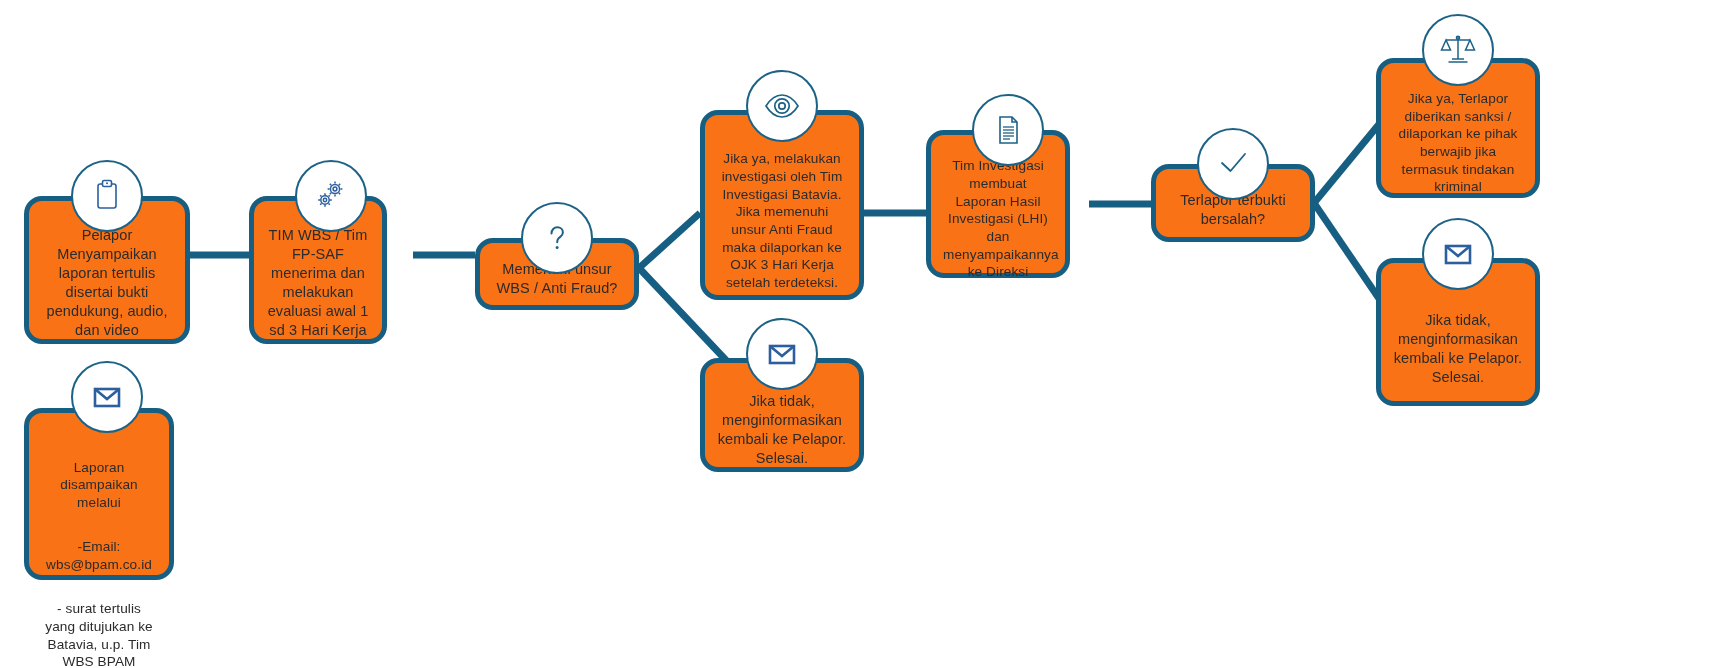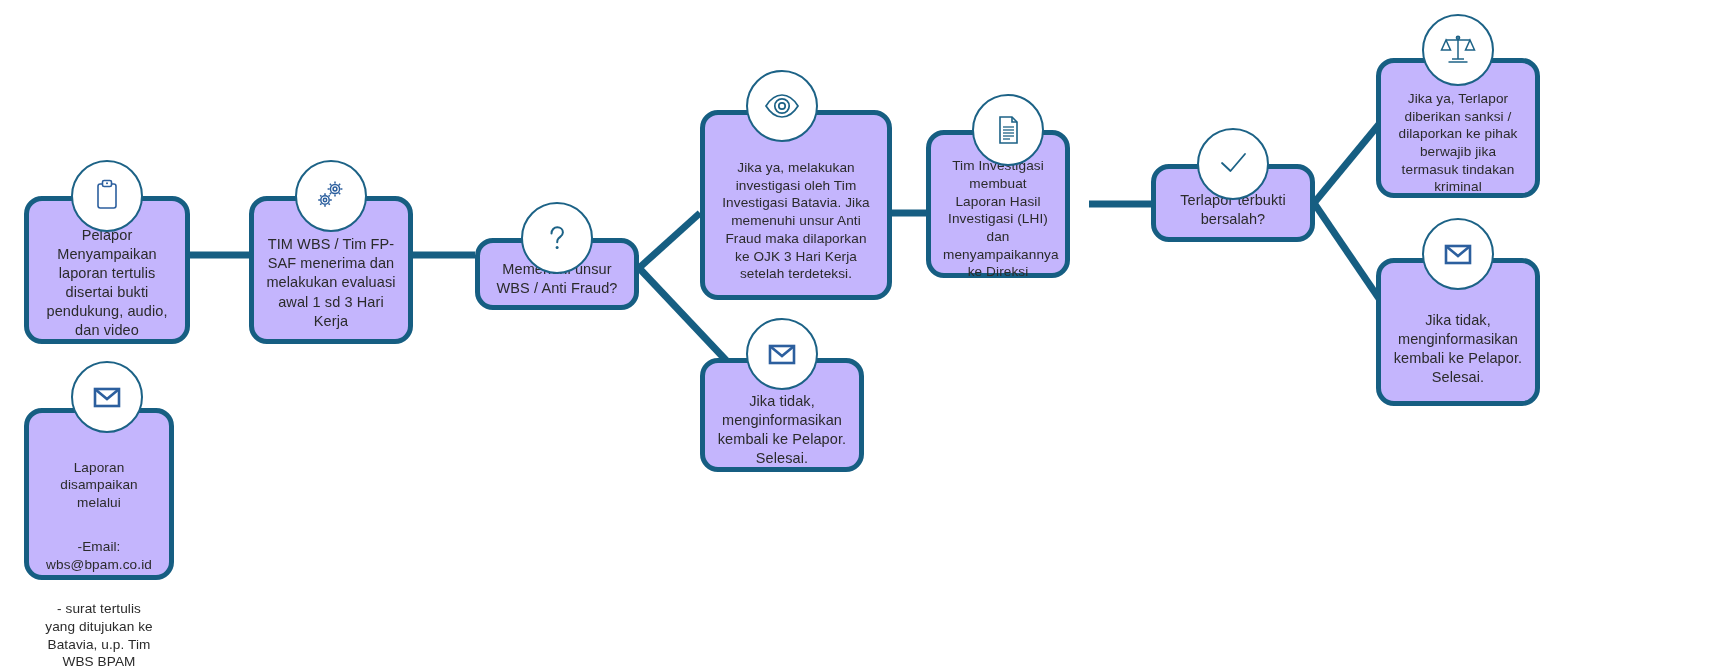--- a/index.html
+++ b/index.html
@@ -27,21 +27,21 @@
     height: 668px;
     z-index: 1;
   }
   
   .node {
     position: absolute;
     z-index: 2;
     box-sizing: border-box;
     border: 5px solid #165E82;
     border-radius: 18px;
-    background: #c4b5fd;
+    background: #f97316;
     display: flex;
     align-items: center;
     justify-content: center;
     padding: 26px 12px 0 12px;
   }
   .node.topweight {
     align-items: flex-start;
   }
   .node-text {
     text-align: center;
@@ -119,21 +119,21 @@
       <p class="para">- surat tertulis yang ditujukan ke Batavia, u.p. Tim WBS BPAM</p>
     </div>
   </div>
   <div class="badge" style="left:71px; top:361px;">
     <svg width="40" height="40" viewBox="0 0 40 40" aria-hidden="true">
       <rect x="8" y="12" width="24" height="17" fill="none" stroke="#2C5F9E" stroke-width="2.6"></rect>
       <path d="M8.8 12.8 L20 22 L31.2 12.8" fill="none" stroke="#2C5F9E" stroke-width="2.6"></path>
     </svg>
   </div>
 
-  <div class="node" style="left:249px; top:196px; width:164px; height:148px;">
+  <div class="node" style="left:249px; top:196px; width:138px; height:148px;">
     <div class="node-text">TIM WBS / Tim FP-SAF menerima dan melakukan evaluasi awal 1 sd 3 Hari Kerja</div>
   </div>
   <div class="badge" style="left:295px; top:160px;">
     <svg width="42" height="42" viewBox="0 0 42 42" aria-hidden="true">
       <g fill="none" stroke="#2C5F9E" stroke-width="1.5">
         <circle cx="25" cy="14" r="4.6"></circle>
         <circle cx="25" cy="14" r="1.9"></circle>
         <path d="M25 6.6 v2 M25 19.4 v2 M17.6 14 h2 M30.4 14 h2
                  M19.8 8.8 l1.4 1.4 M28.8 17.8 l1.4 1.4
                  M30.2 8.8 l-1.4 1.4 M21.2 17.8 l-1.4 1.4"></path>
@@ -150,21 +150,21 @@
     <div class="node-text">Memenuhi unsur WBS / Anti Fraud?</div>
   </div>
   <div class="badge" style="left:521px; top:202px;">
     <svg width="40" height="40" viewBox="0 0 40 40" aria-hidden="true">
       <path d="M14.5 15.5 c0-3.6 2.6-6.2 5.8-6.2 c3.2 0 5.6 2.2 5.6 5.2
                c0 3.4-3.2 4.4-4.6 6.2 c-0.9 1.1-1.1 2.2-1.1 3.6" fill="none" stroke="#1C6286" stroke-width="2" stroke-linecap="round"></path>
       <circle cx="20.1" cy="29.6" r="1.5" fill="#1C6286"></circle>
     </svg>
   </div>
 
-  <div class="node" style="left:700px; top:110px; width:192px; height:190px; padding-top:32px;">
+  <div class="node" style="left:700px; top:110px; width:164px; height:190px; padding-top:32px;">
     <div class="node-text small">Jika ya, melakukan investigasi oleh Tim Investigasi Batavia. Jika memenuhi unsur Anti Fraud maka dilaporkan ke OJK 3 Hari Kerja setelah terdeteksi.</div>
   </div>
   <div class="badge" style="left:746px; top:70px;">
     <svg width="44" height="44" viewBox="0 0 44 44" aria-hidden="true">
       <g fill="none" stroke="#1C6286" stroke-width="1.7">
         <path d="M6 22 C11 14 17 11 22 11 C27 11 33 14 38 22
                  C33 30 27 33 22 33 C17 33 11 30 6 22 Z"></path>
         <circle cx="22" cy="22" r="7.2"></circle>
         <circle cx="22" cy="22" r="3.2"></circle>
       </g>

